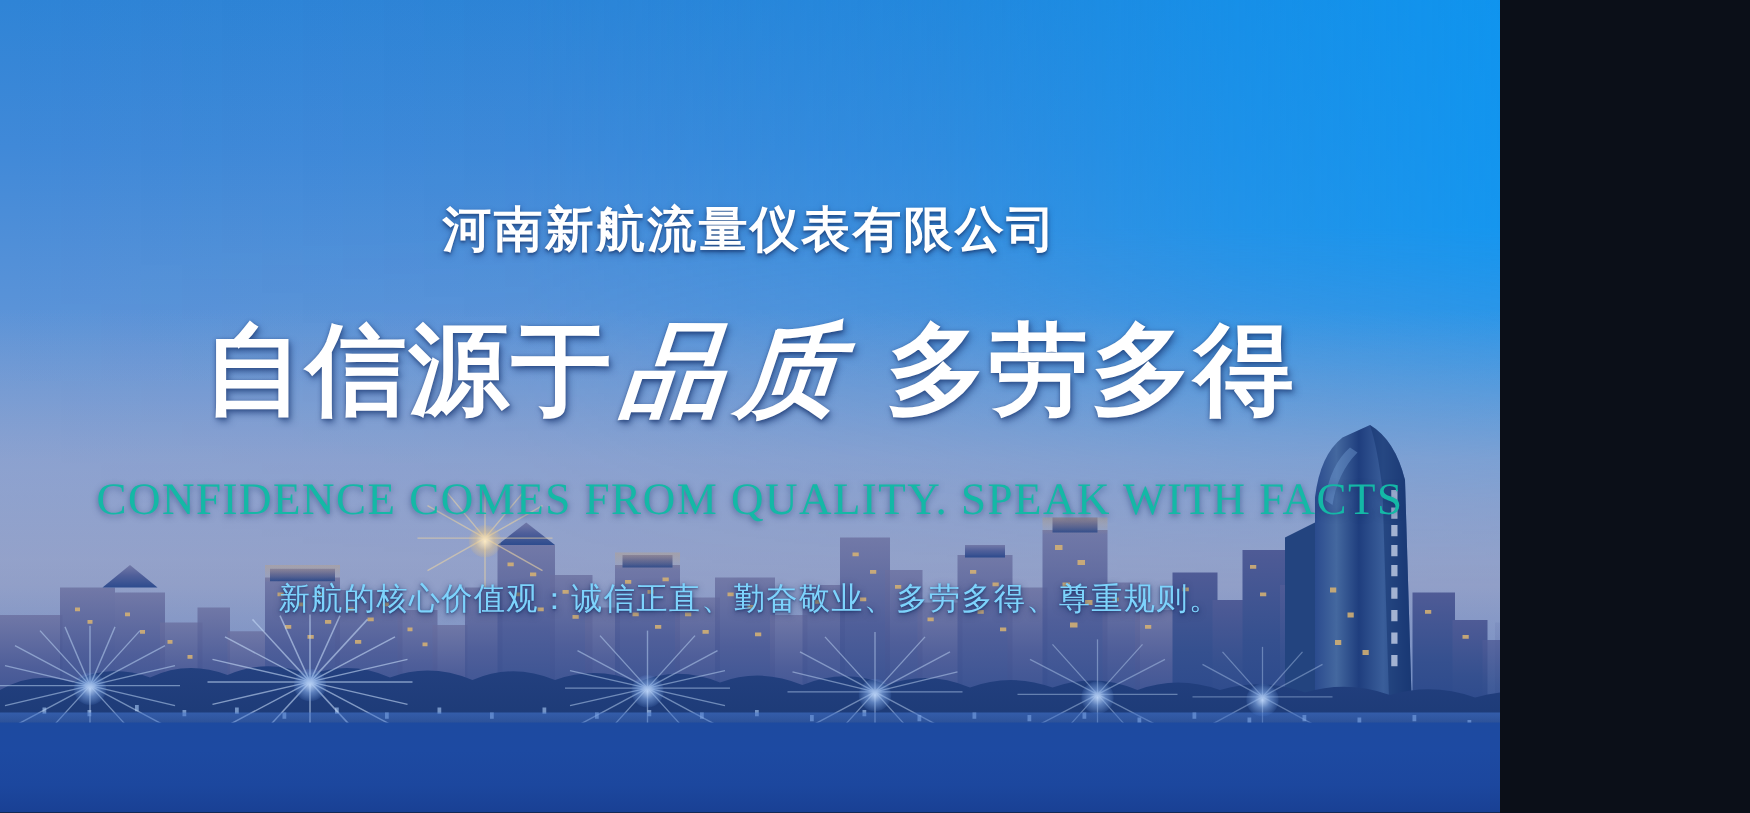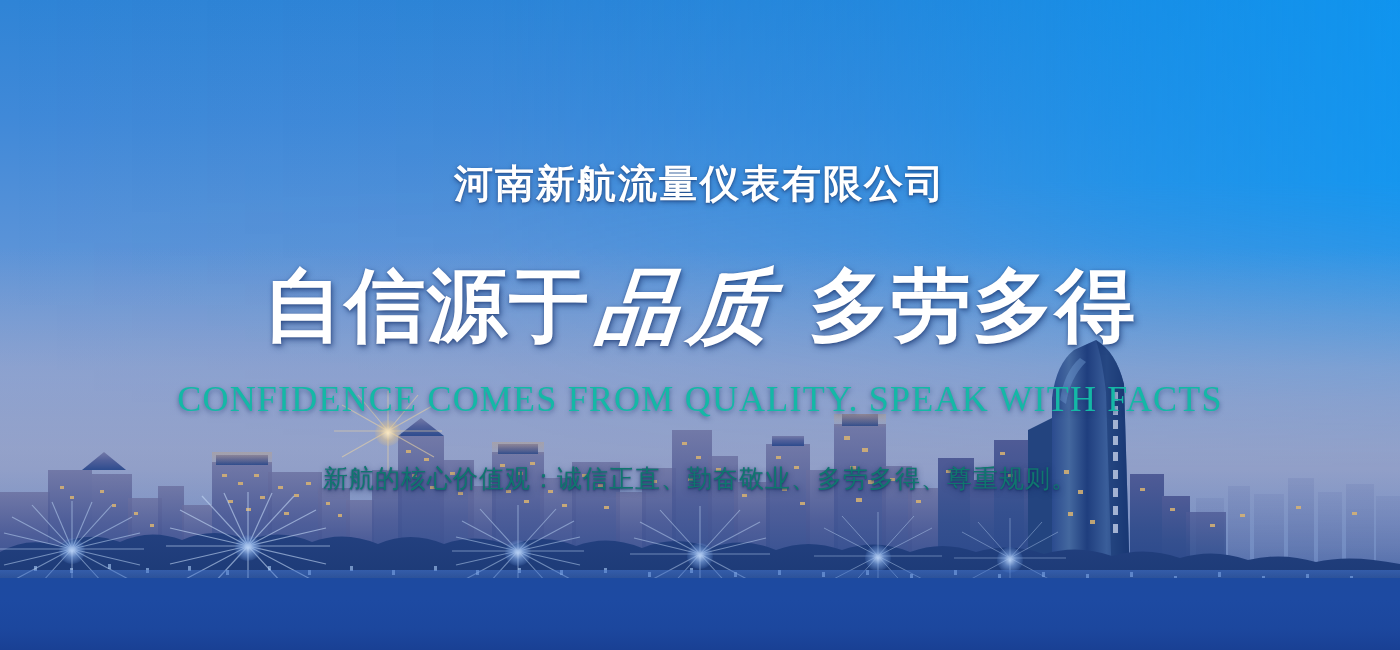--- a/index.html
+++ b/index.html
@@ -2,25 +2,26 @@
 <html><head>
 <meta charset="utf-8">
 <style>
   html, body {
     margin: 0;
     padding: 0;
     background: #0b0f18;
   }
   #banner {
     position: relative;
-    width: 1400px;
+    width: 1188px;
     height: 650px;
     overflow: hidden;
     font-family: "Liberation Sans", "DejaVu Sans", sans-serif;
     user-select: none;
+    padding-left: 12px;
   }
 
   
   .sky-base {
     position: absolute;
     inset: 0;
     background: linear-gradient(180deg,
         #2f84d6 0%,
         #4089d8 18%,
         #5a93d8 38%,
@@ -118,21 +119,20 @@
     letter-spacing: 2px;
     text-shadow: 0 2px 5px rgba(22,52,110,0.55), 0 1px 2px rgba(20,46,100,0.5);
     white-space: nowrap;
   }
   .headline {
     position: absolute;
     left: 0; right: 0;
     top: 256px;
     height: 100px;
     display: flex;
-    align-items: center;
     justify-content: center;
     white-space: nowrap;
   }
   .hl-seg {
     color: #ffffff;
     text-shadow: 2px 3px 6px rgba(26,56,116,0.60), 0 1px 3px rgba(20,44,98,0.55);
   }
   .hl-bold {
     font-size: 80px;
     font-weight: 700;
@@ -162,21 +162,21 @@
     letter-spacing: 1.2px;
     text-shadow: 0 2px 5px rgba(24,50,108,0.55);
     white-space: nowrap;
   }
   .tagline {
     position: absolute;
     left: 0; right: 0;
     top: 462px;
     font-size: 25px;
     font-weight: 400;
-    color: #0f766e;
+    color: #7dd3fc;
     letter-spacing: 1px;
     text-shadow: 0 2px 6px rgba(18,40,96,0.75), 0 1px 2px rgba(16,36,88,0.6);
     white-space: nowrap;
   }
 </style>
 </head>
 <body>
 
 <div id="banner">
 

